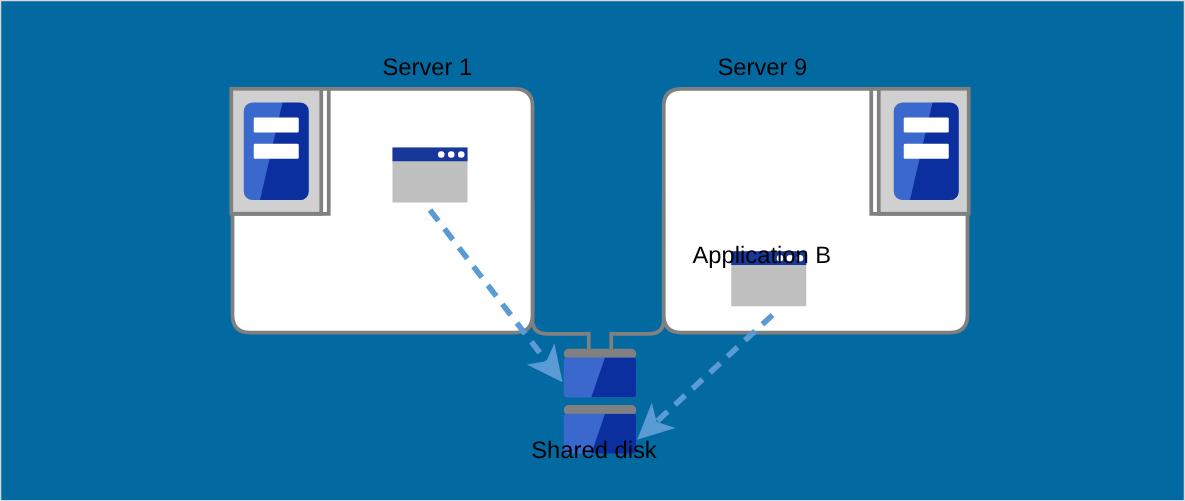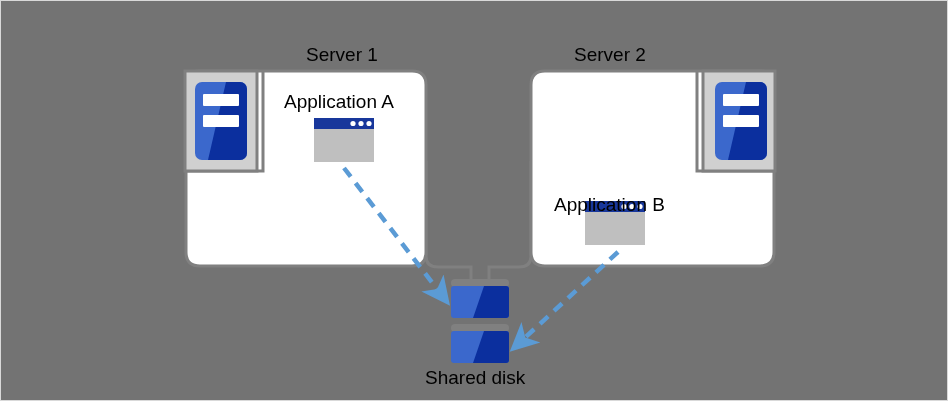--- a/index.html
+++ b/index.html
@@ -7,21 +7,21 @@
     padding: 0;
     background: #ffffff;
   }
   body {
     font-family: "Liberation Sans", sans-serif;
   }
   #canvas {
     position: relative;
     width: 948px;
     height: 401px;
-    background: #737373;
+    background: #0369a1;
     box-sizing: border-box;
     border: 1px solid #d9d9d9;
     overflow: hidden;
   }
   #diagram-svg {
     position: absolute;
     left: 0;
     top: 0;
     width: 948px;
     height: 401px;
@@ -39,21 +39,21 @@
   .lbl-app {
     font-size: 19px;
   }
   .lbl-disk {
     font-size: 19px;
   }
   #label-server-1 { left: 305px; top: 44px; }
   #label-server-2 { left: 573px; top: 44px; }
   #label-application-a { left: 283px; top: 91px; }
   #label-application-b { left: 553px; top: 175px; margin-top: 19px; }
-  #label-shared-disk { left: 424px; top: 367px; }
+  #label-shared-disk { left: 424px; top: 350px; }
 </style>
 </head>
 <body>
 
 <div id="canvas">
 
   <svg id="diagram-svg" viewBox="0 0 948 401" xmlns="http://www.w3.org/2000/svg">
 
     <defs>
 
@@ -143,21 +143,20 @@
     </g>
 
     <g>
       <line x1="343" y1="167" x2="443" y2="297" stroke="#5b9bd5" stroke-width="4.5" stroke-dasharray="11 8" marker-end="url(#arrow-blue)"></line>
       <line x1="617" y1="251" x2="516" y2="344" stroke="#5b9bd5" stroke-width="4.5" stroke-dasharray="11 8" marker-end="url(#arrow-blue)"></line>
     </g>
   </svg>
 
   <div class="lbl lbl-server" id="label-server-1">Server 1</div>
 
-  <div class="lbl lbl-server" id="label-server-2">Server 2</div>
+  <div class="lbl lbl-server" id="label-server-2">Server 9</div>
 
-  <div class="lbl lbl-app" id="label-application-a">Application A</div>
 
   <div class="lbl lbl-app" id="label-application-b">Application B</div>
 
   <div class="lbl lbl-disk" id="label-shared-disk">Shared disk</div>
 
 </div>
 
 </body></html>

